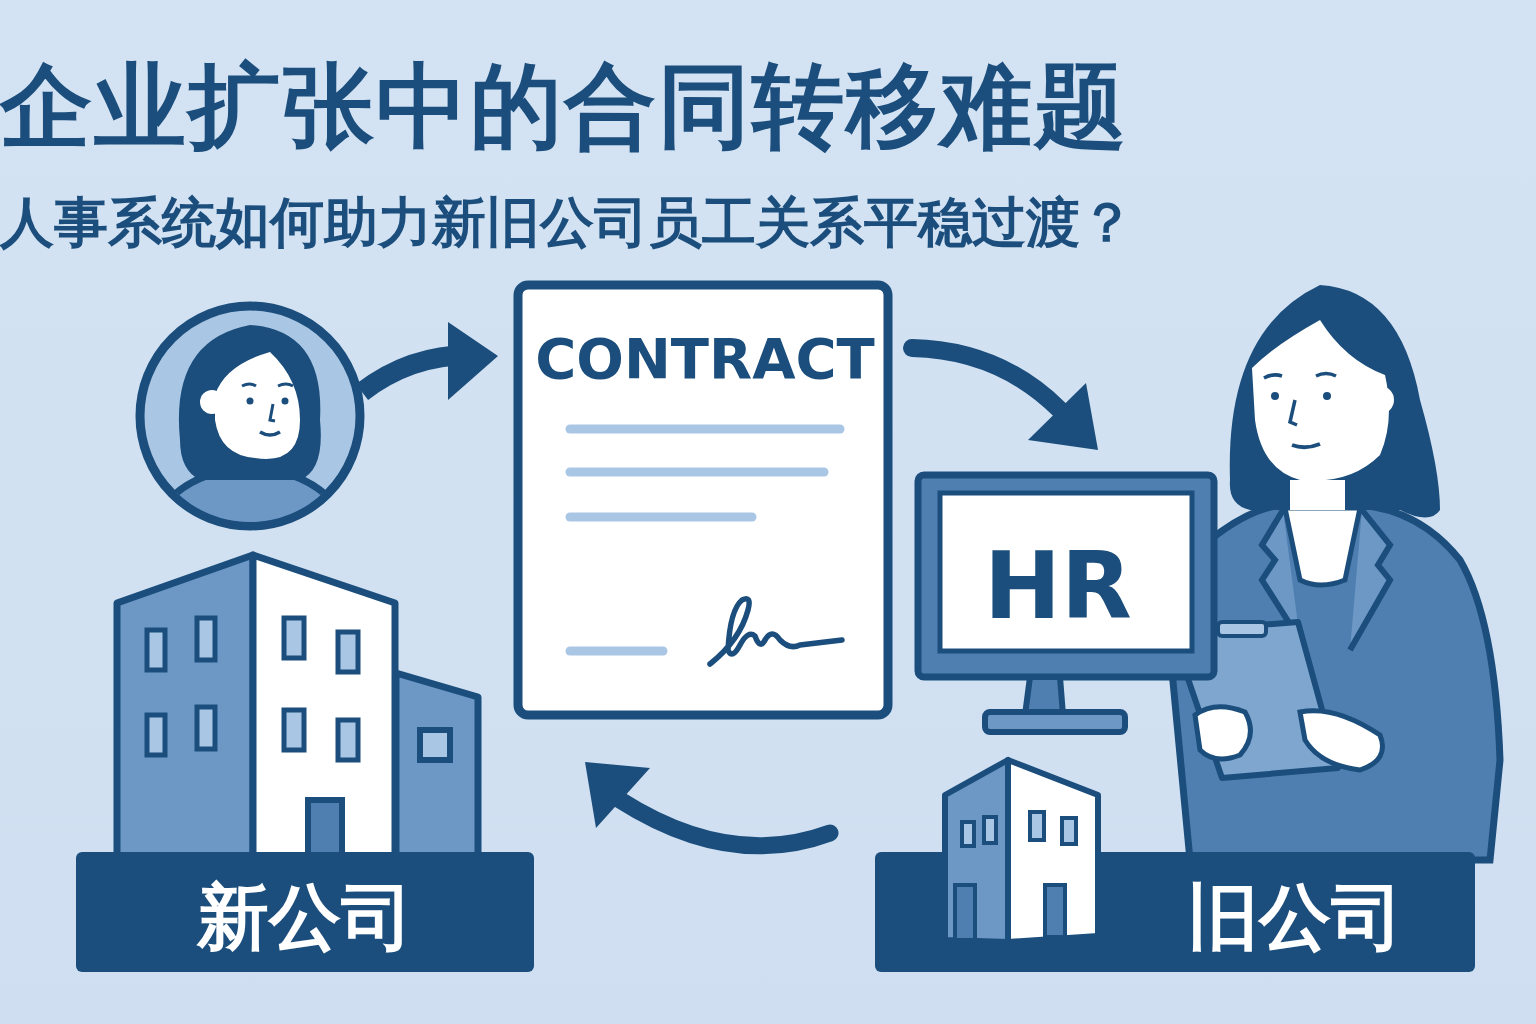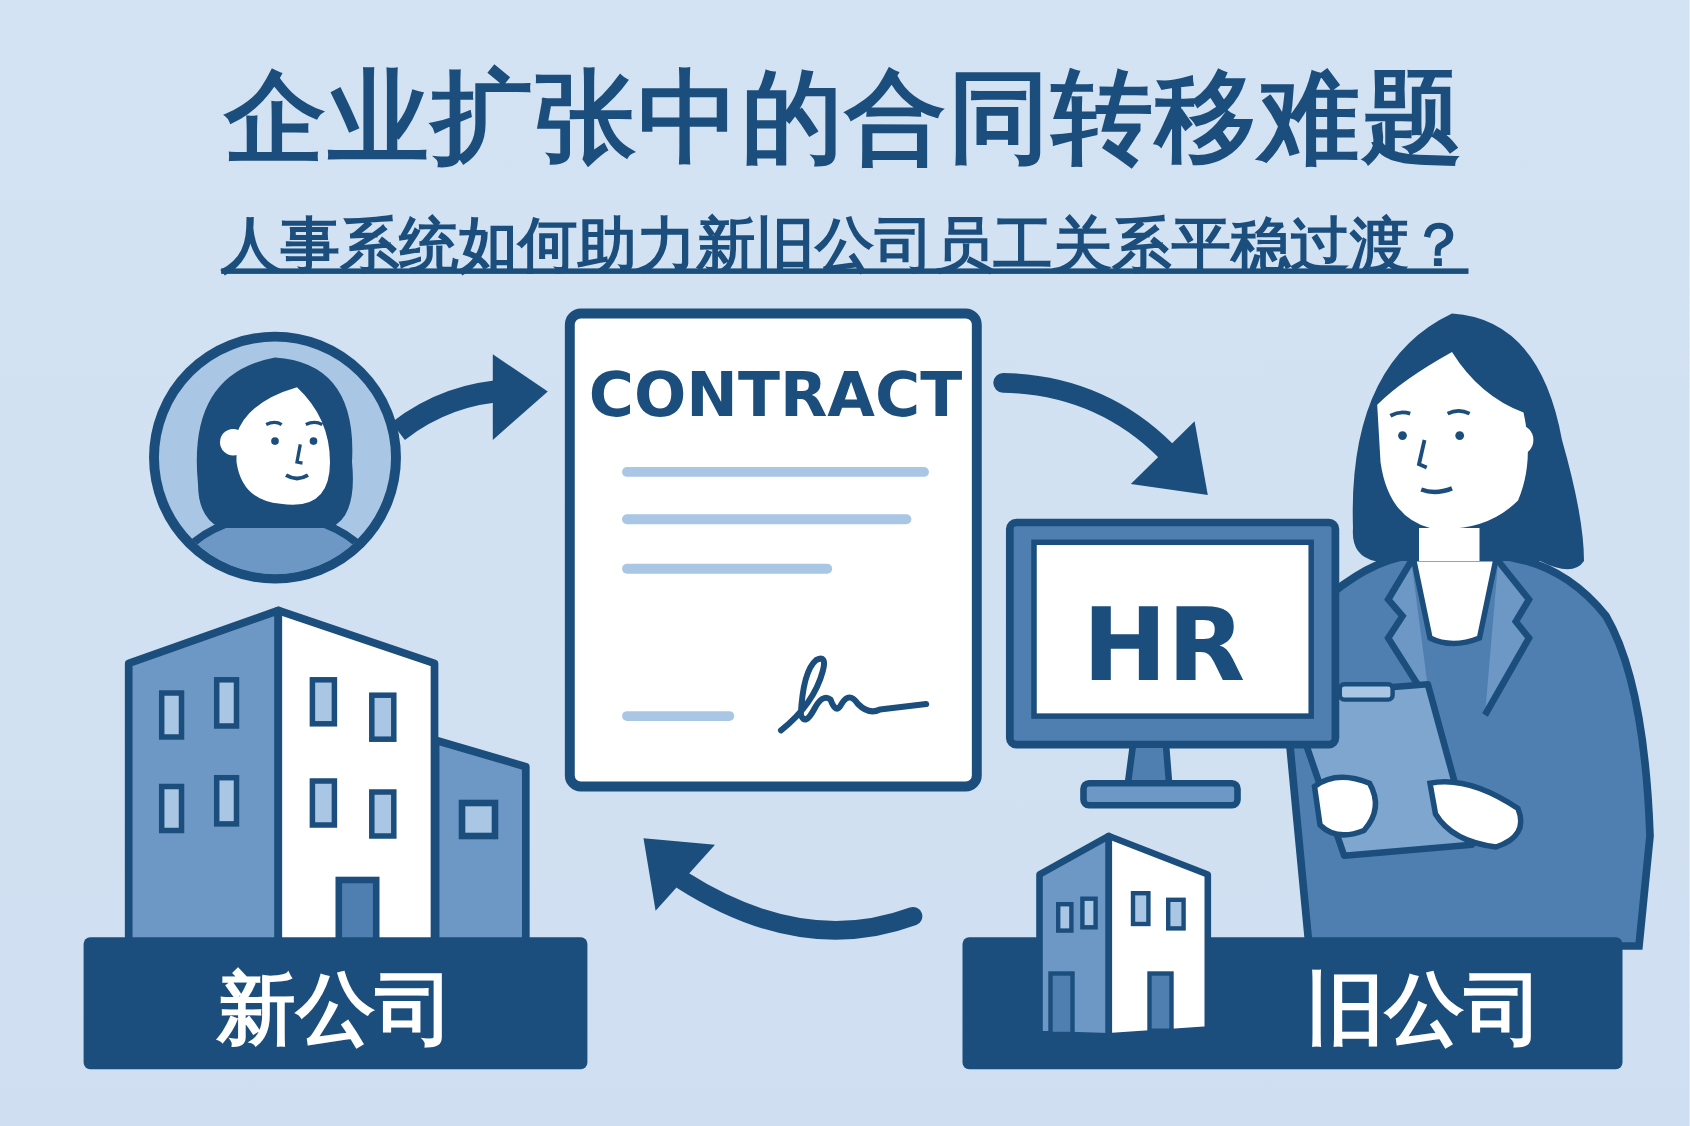--- a/index.html
+++ b/index.html
@@ -2,26 +2,26 @@
 <html><head>
 <meta charset="utf-8">
 <style>
   html, body { margin:0; padding:0; }
   body {
     width:1536px; height:1024px; overflow:hidden; position:relative;
     background: linear-gradient(180deg, #d4e3f3 0%, #cfdff1 100%);
     font-family: "DejaVu Sans", "Liberation Sans", sans-serif;
   }
   .title {
-    position:absolute; left:0; width:1536px; top:52px; text-align:center;
+    position:absolute; left:0; width:1536px; top:52px; 
     font-size:92px; font-weight:bold; color:#1b4e7c; letter-spacing:2px; line-height:110px;
   }
   .subtitle {
-    position:absolute; left:0; width:1536px; top:188px; text-align:center;
-    font-size:54px; font-weight:bold; color:#1b4e7c; line-height:70px;text-decoration:underline;
+    position:absolute; left:0; width:1536px; top:188px; text-align:left;
+    font-size:54px; font-weight:bold; color:#1b4e7c; line-height:70px;
   }
   .art { position:absolute; left:0; top:0; }
   .label-text {
     font-family: "DejaVu Sans", sans-serif; font-weight:bold; fill:#ffffff;
   }
 </style>
 </head>
 <body>
 
 <div class="title">企业扩张中的合同转移难题</div>

